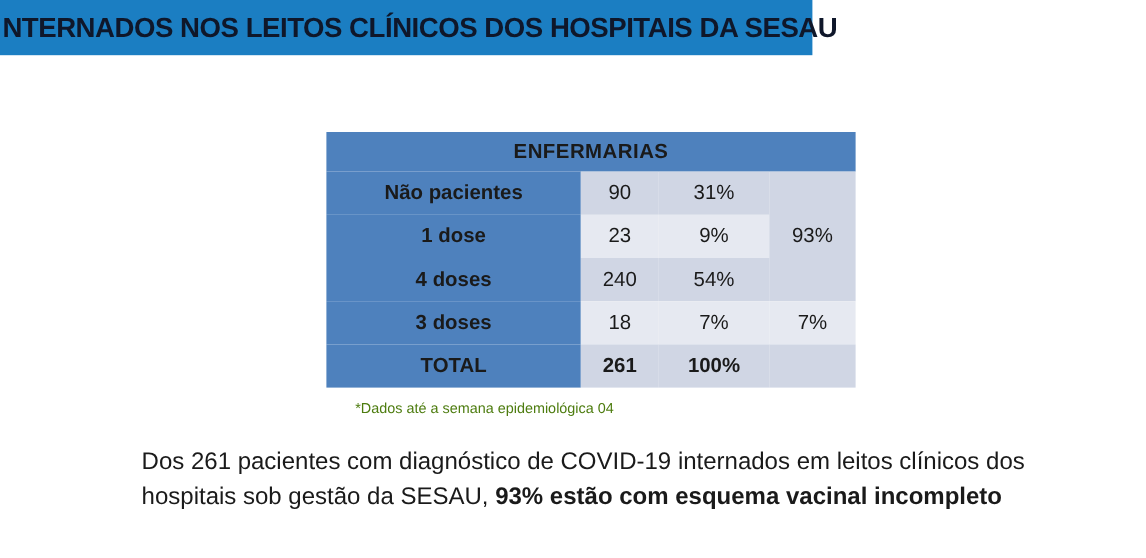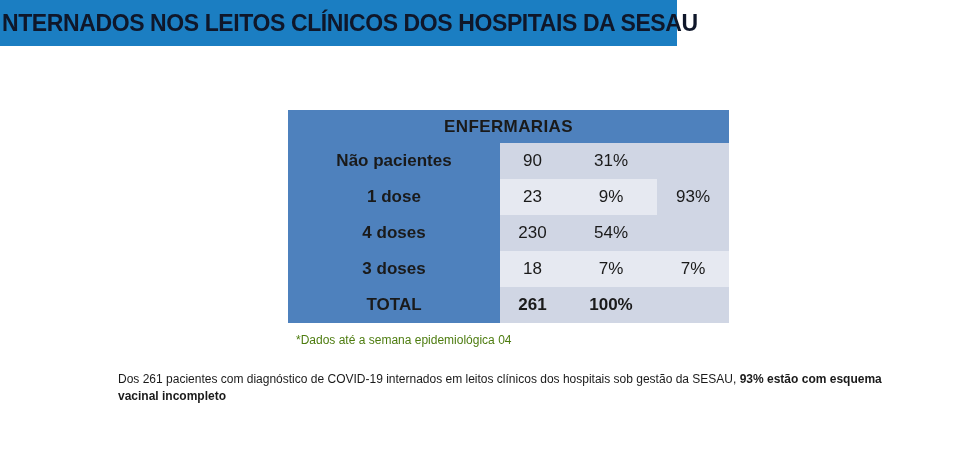--- a/index.html
+++ b/index.html
@@ -33,21 +33,21 @@
     font-weight: bold;
     font-size: 23px;
     letter-spacing: -0.4px;
     white-space: nowrap;
     line-height: 1;
   }
 
   
   .table-wrap {
     position: absolute;
-    left: 288px;
+    left: 272px;
     top: 110px;
     width: 385px;
   }
   table.data {
     border-collapse: separate;
     border-spacing: 0;
     width: 441px;
     table-layout: fixed;
   }
   table.data td, table.data th {
@@ -107,21 +107,21 @@
     color: #4d7c0f;
     white-space: nowrap;
   }
 
   
   .paragraph {
     position: absolute;
     left: 118px;
     top: 371px;
     width: 800px;
-    font-size: 12px;
+    font-size: 20px;
     line-height: 1.45;
     color: #1a1a1a;
   }
   .paragraph b { font-weight: bold; }
 </style>
 </head>
 <body>
 
 <div class="banner">
   <span class="banner-title">NTERNADOS NOS LEITOS CLÍNICOS DOS HOSPITAIS DA SESAU</span>
@@ -148,21 +148,21 @@
       </tr>
 
       <tr>
         <td class="rowlabel">1 dose</td>
         <td class="cell-light cell-sep">23</td>
         <td class="cell-light cell-sep">9%</td>
       </tr>
 
       <tr>
         <td class="rowlabel">4 doses</td>
-        <td class="cell-dark cell-sep">230</td>
+        <td class="cell-dark cell-sep">240</td>
         <td class="cell-dark cell-sep">54%</td>
       </tr>
 
       <tr>
         <td class="rowlabel">3 doses</td>
         <td class="cell-light cell-sep">18</td>
         <td class="cell-light cell-sep">7%</td>
         <td class="cell-light cell-sep-last">7%</td>
       </tr>
 

